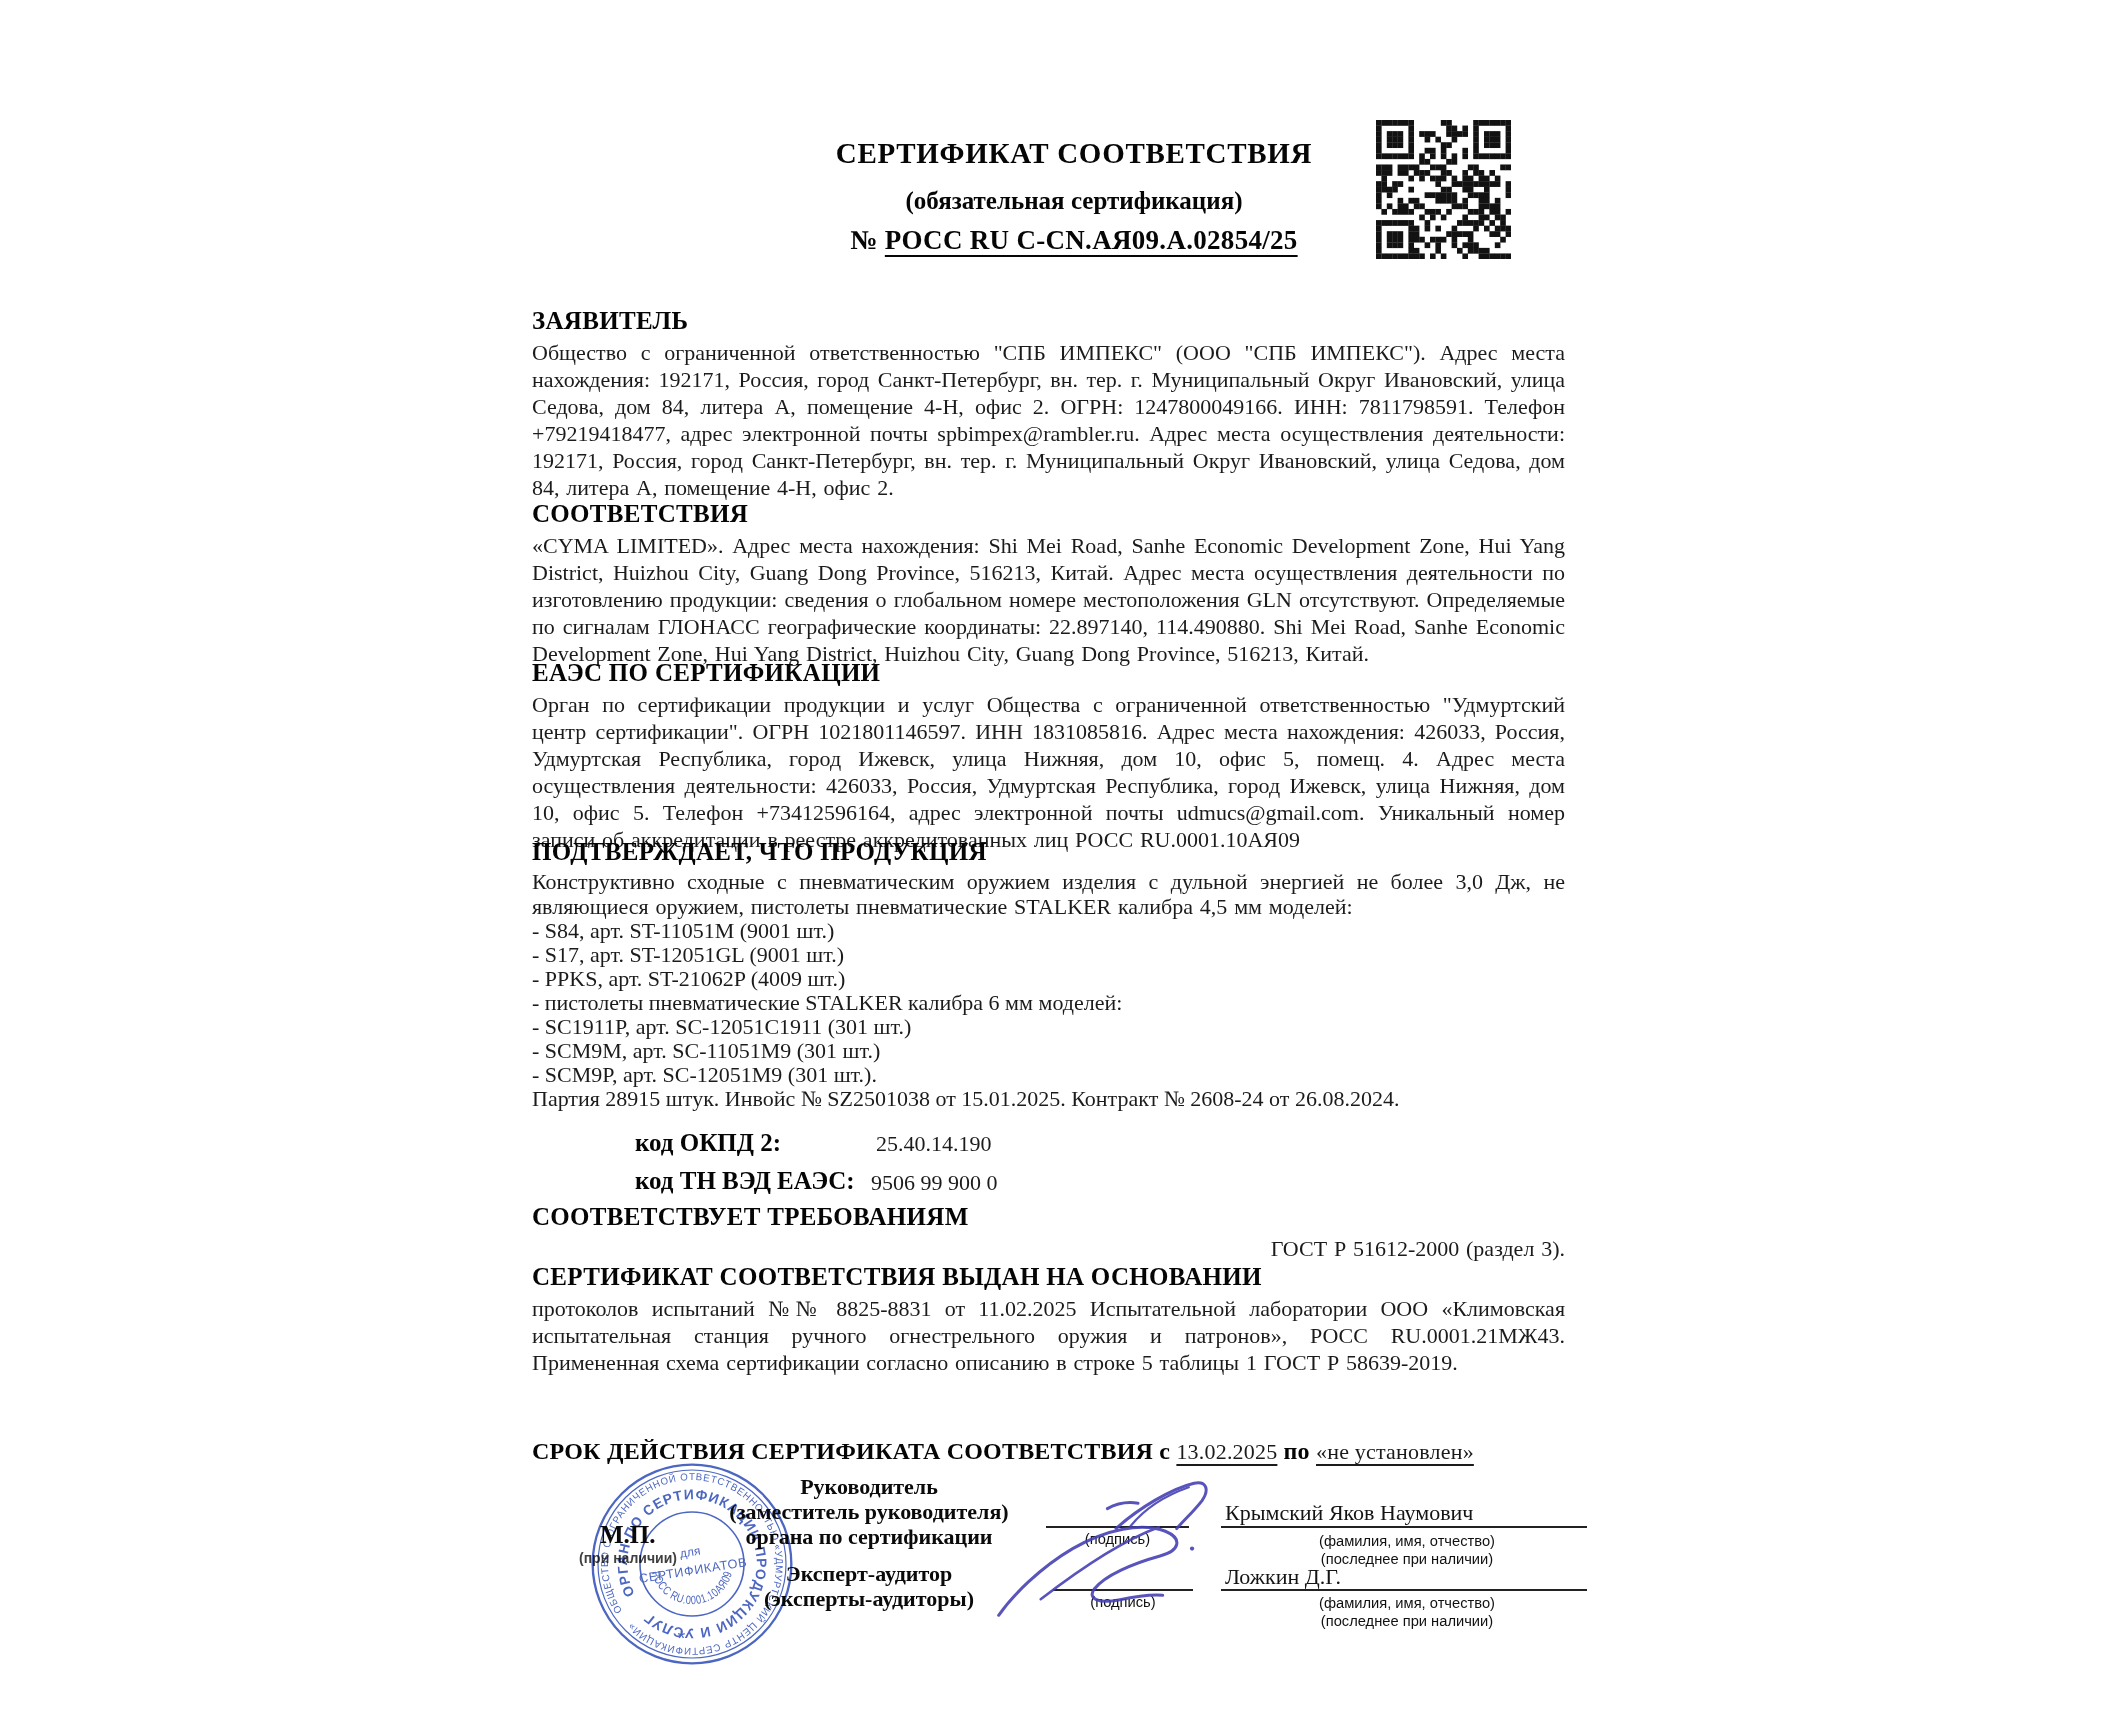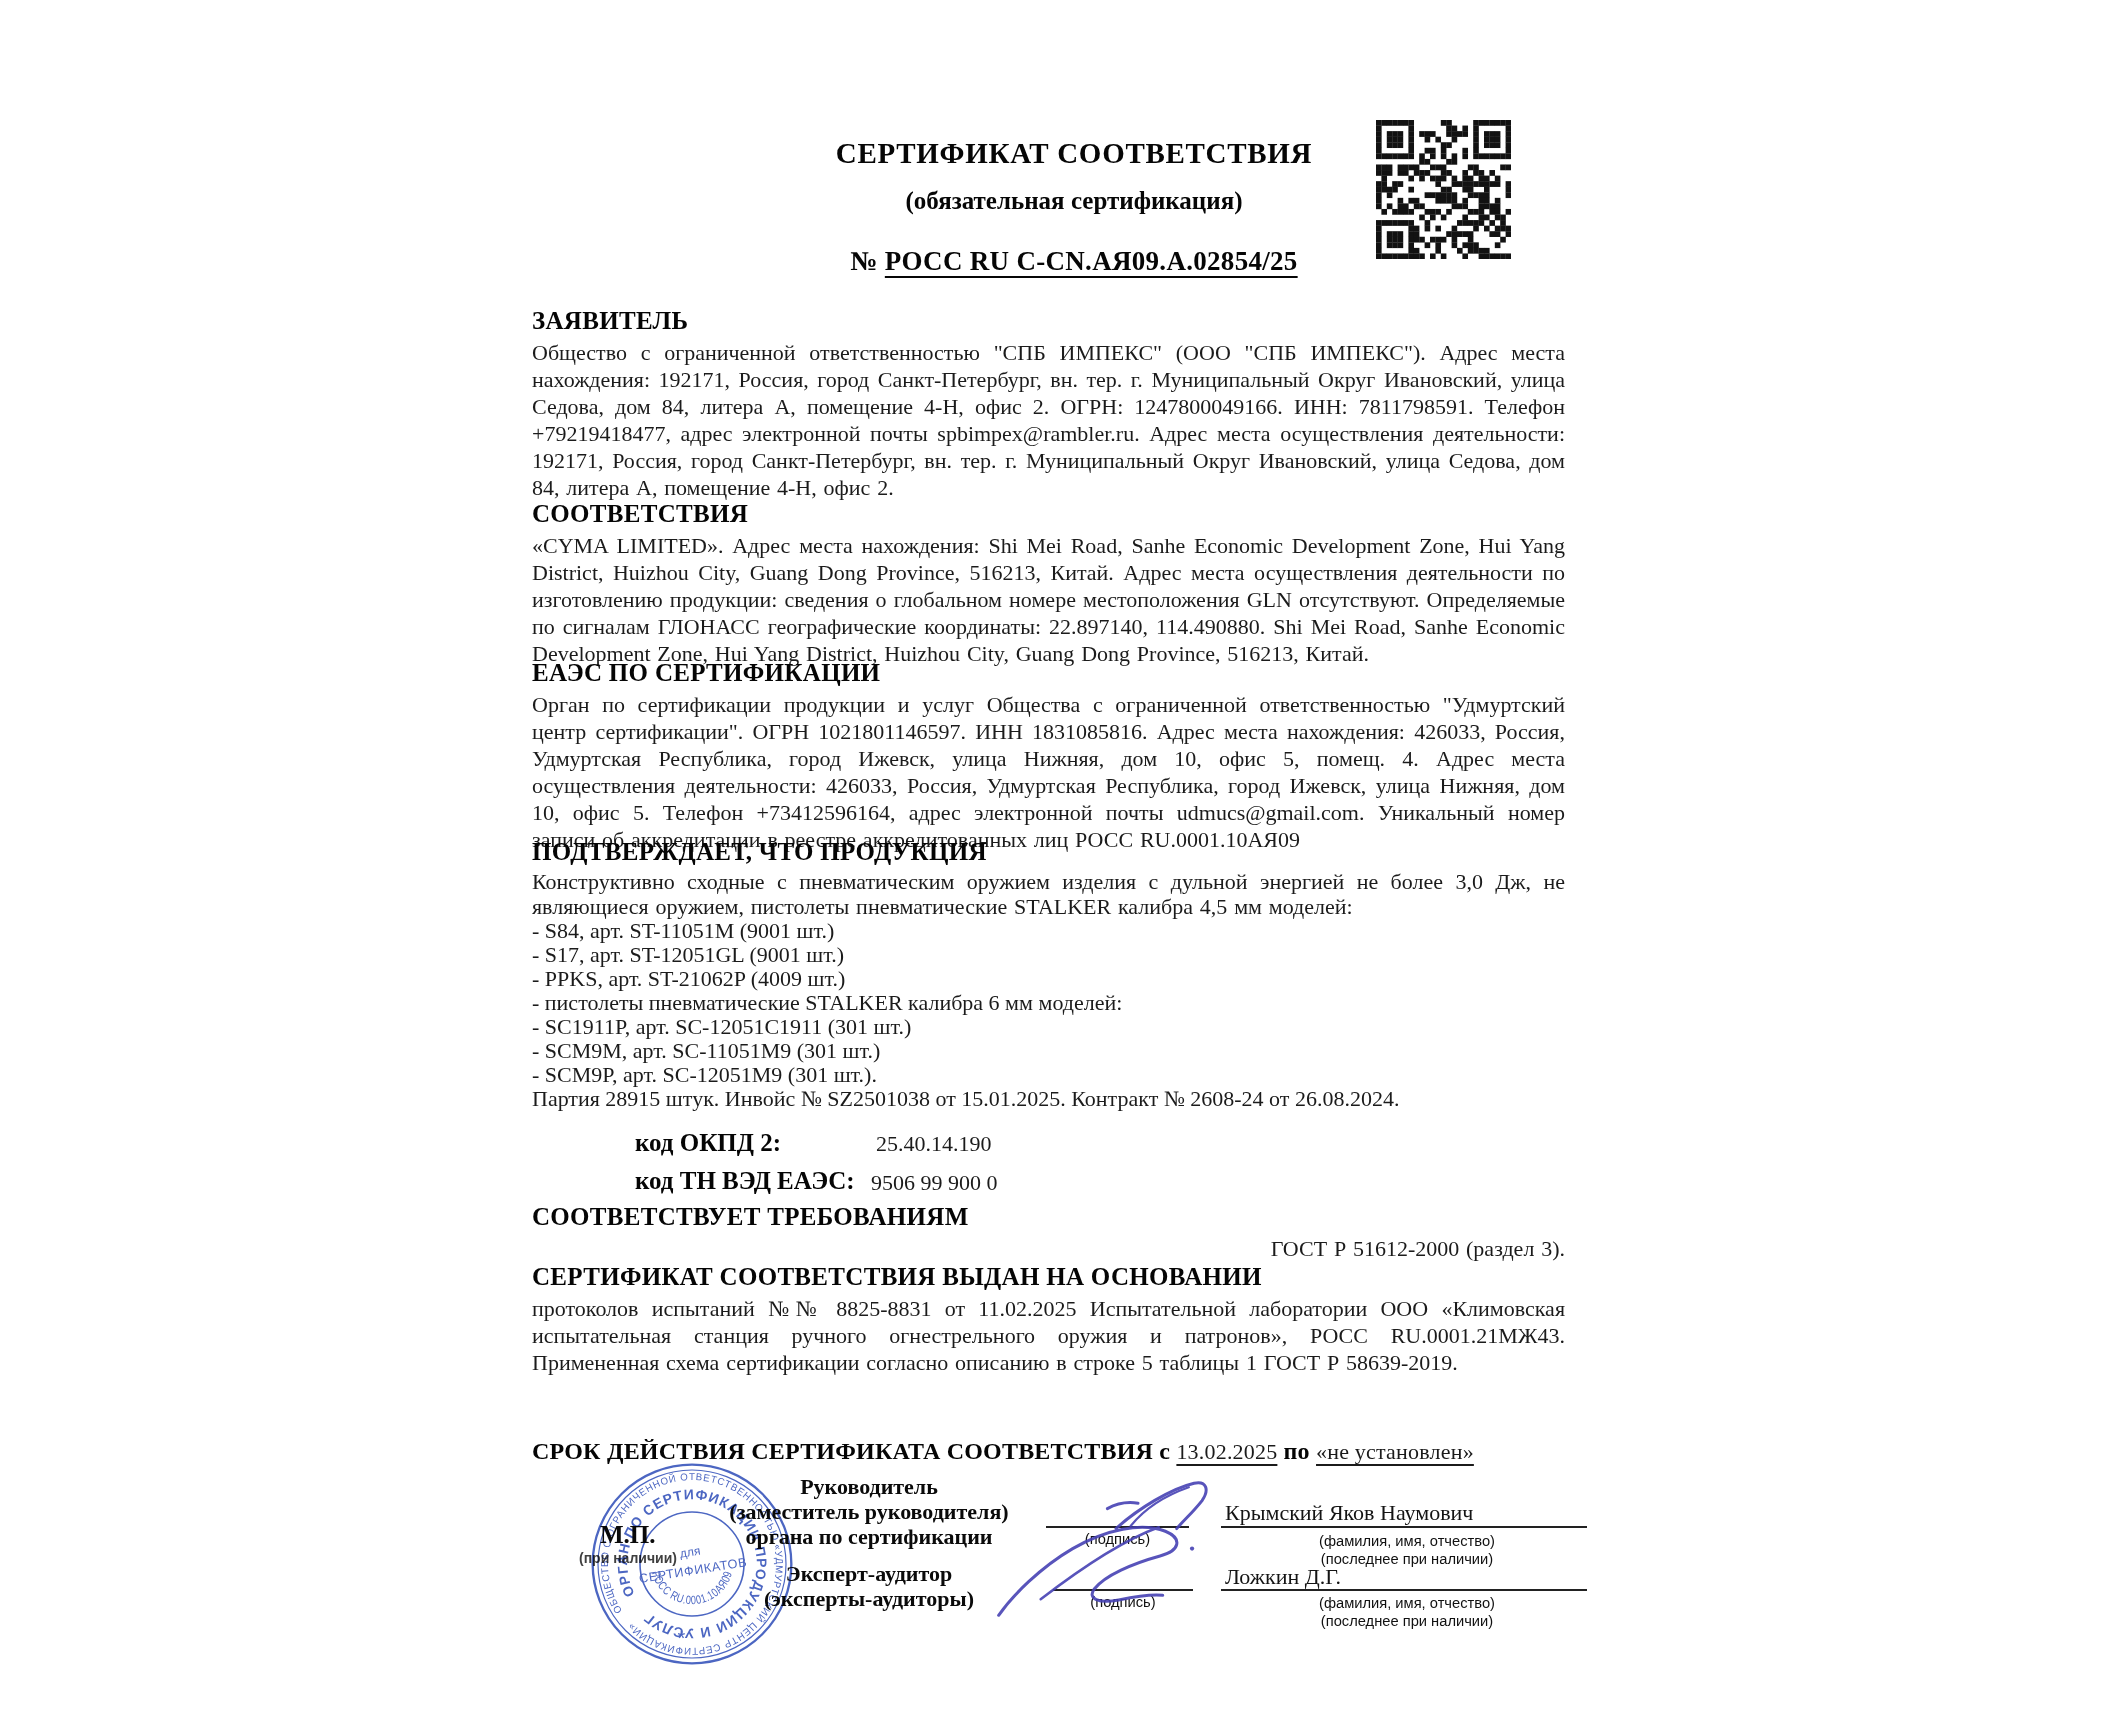--- a/index.html
+++ b/index.html
@@ -5,21 +5,21 @@
   html,body{margin:0;padding:0;background:#ffffff;}
   #doc{
     position:relative;width:2108px;height:1734px;background:#ffffff;overflow:hidden;
     font-family:"Liberation Serif","DejaVu Serif",serif;color:#1b1b1b;
   }
   .abs{position:absolute;}
   
   .hdr{left:734px;top:137px;width:680px;text-align:center;}
   .hdr .t1{font-size:29px;font-weight:700;color:#060606;letter-spacing:0.7px;}
   .hdr .t2{font-size:25px;font-weight:700;color:#060606;margin-top:17.3px;}
-  .hdr .t3{font-size:27px;font-weight:700;color:#060606;margin-top:31px;letter-spacing:0.3px;}
+  .hdr .t3{font-size:27px;font-weight:700;color:#060606;margin-top:10px;letter-spacing:0.3px;}
   .hdr .t3 .num{text-decoration:underline;text-underline-offset:6px;text-decoration-thickness:2px;}
   .qr{left:1376px;top:120px;}
   
   .col{left:532px;width:1033px;}
   h3.sec{font-size:25px;line-height:28px;font-weight:700;color:#050505;margin:0 0 4px 0;letter-spacing:0.3px;}
   p.body{font-size:22px;line-height:27px;text-align:justify;margin:0;word-spacing:1.3px;}
   p.noj{text-align:right;}
   .list-line{font-size:22px;line-height:24px;}
   
   .code-label{font-size:25px;font-weight:700;color:#050505;}

